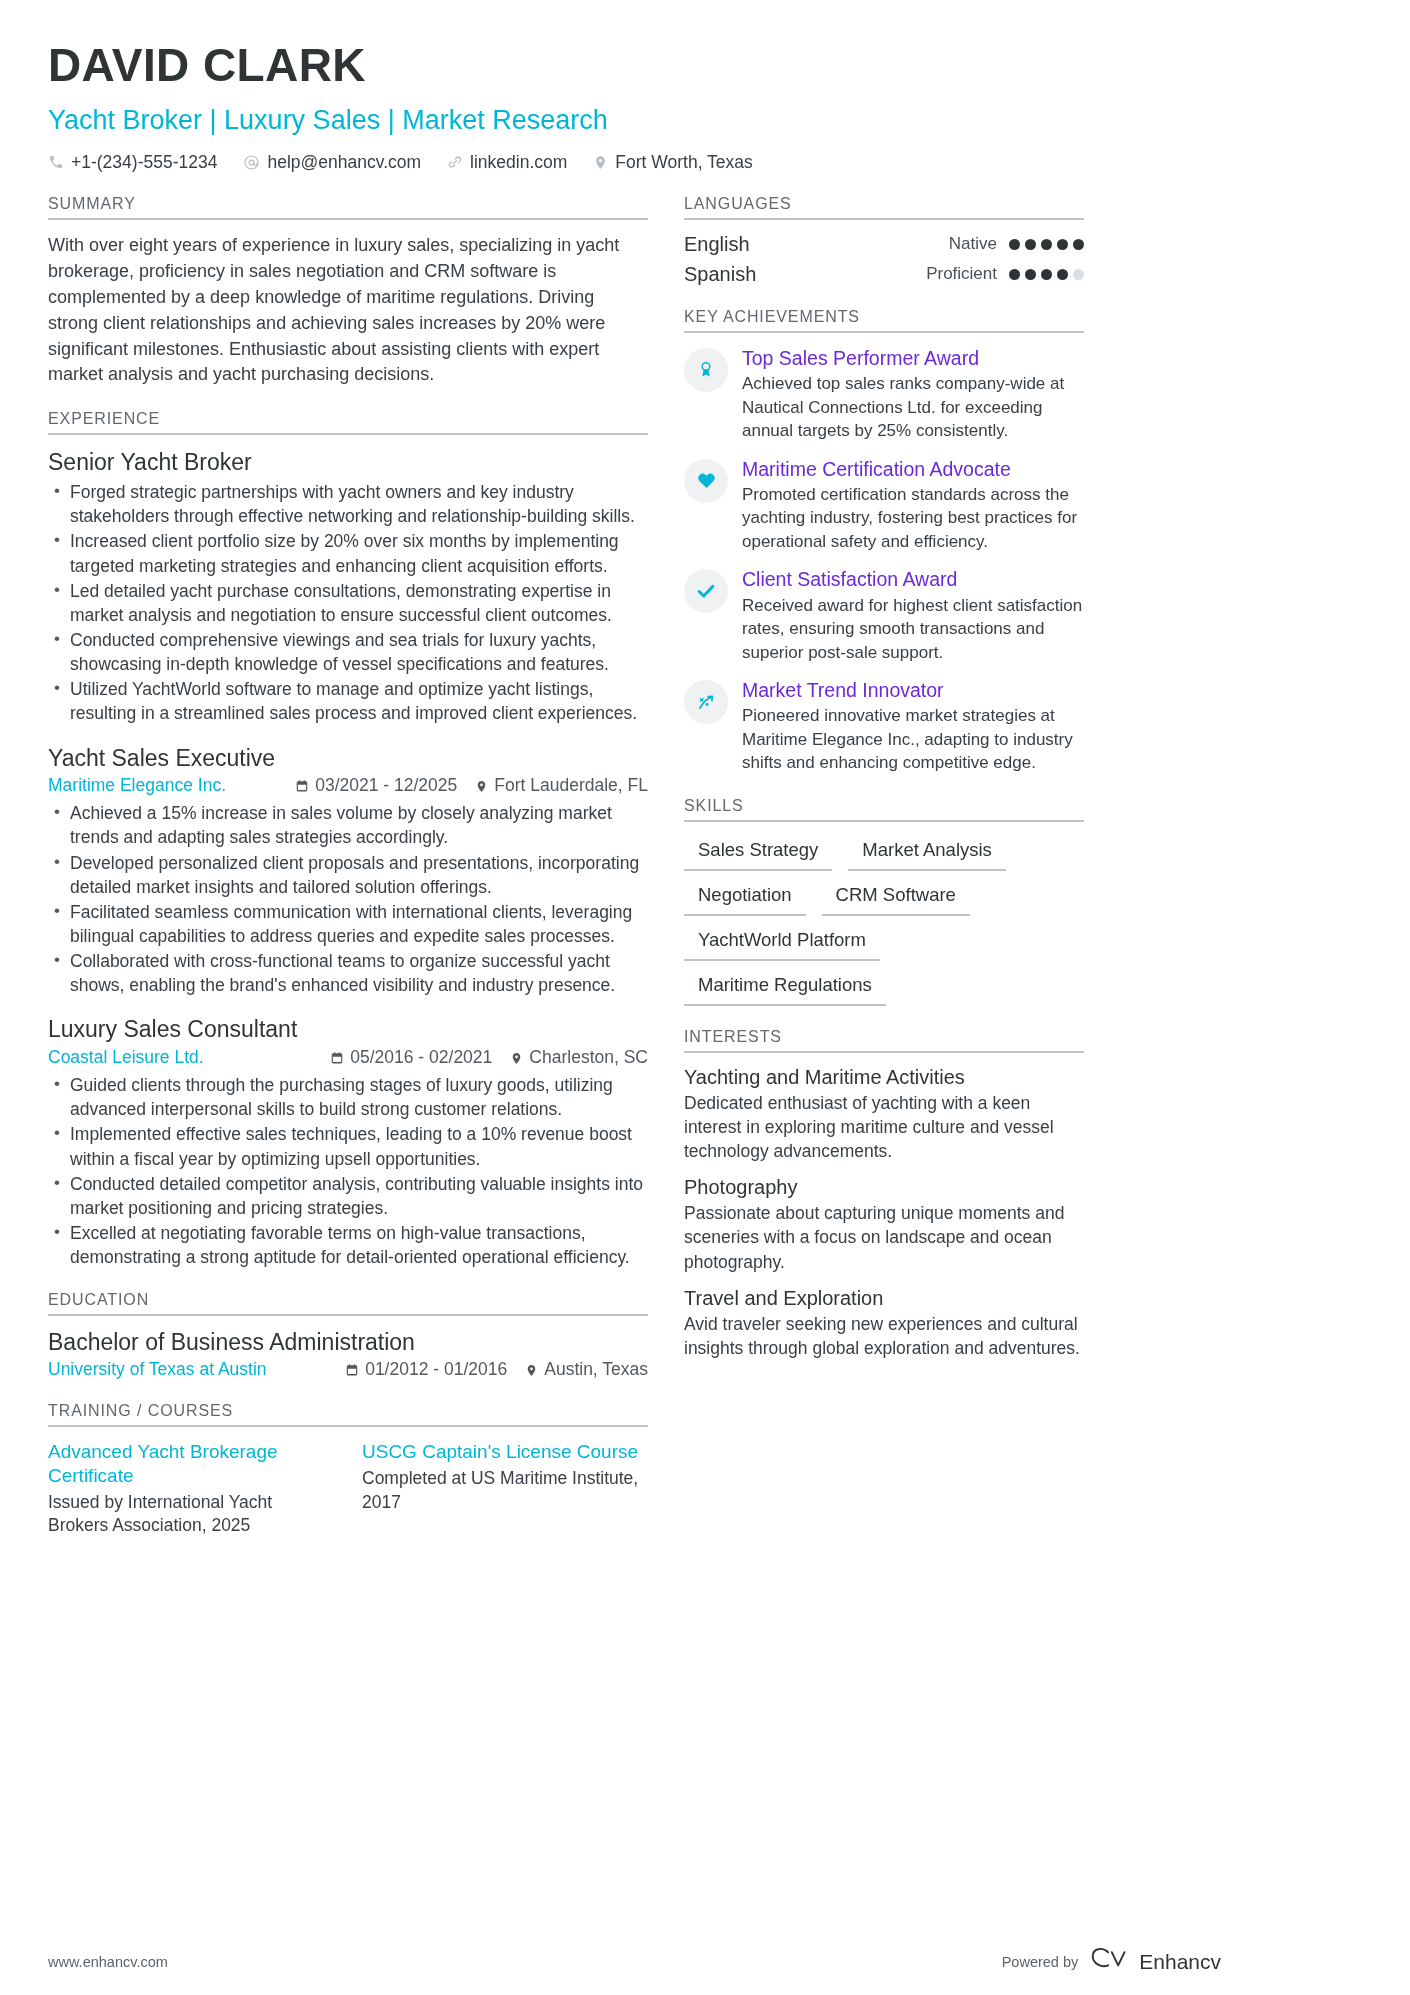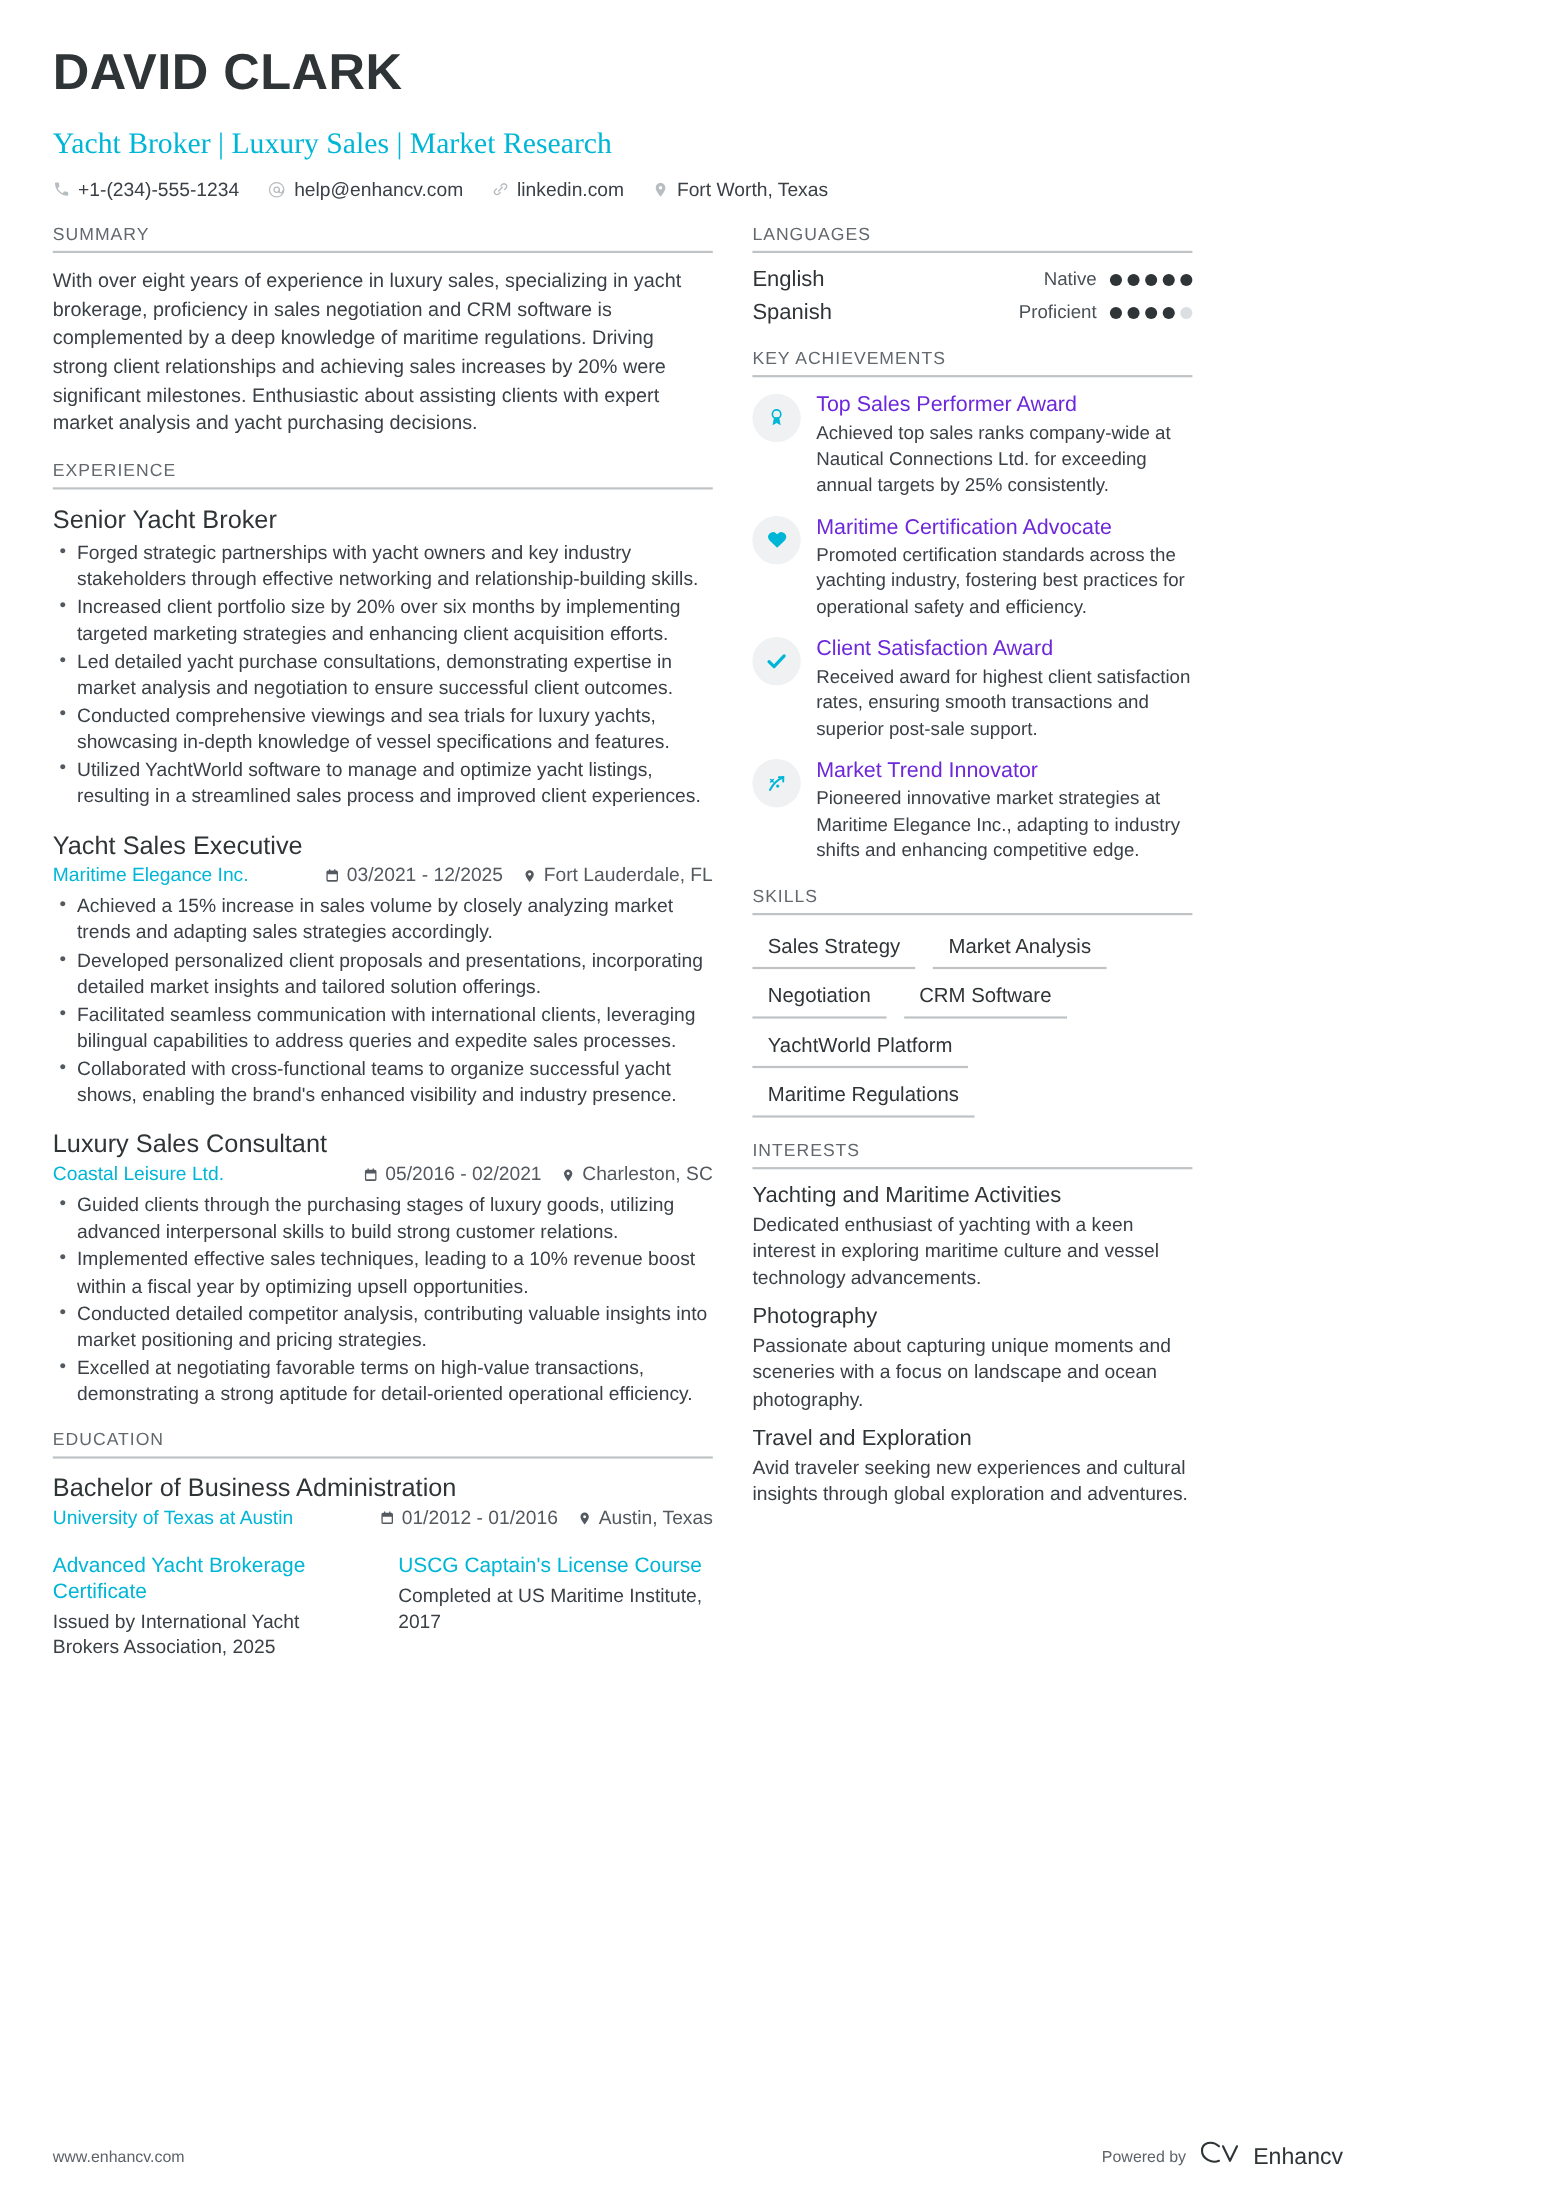--- a/index.html
+++ b/index.html
@@ -20,23 +20,22 @@
   .name {
     font-size: 46px;
     font-weight: bold;
     letter-spacing: 0.4px;
     color: #2f3437;
     line-height: 1.12;
   }
   .headline {
     font-size: 27px;
     color: #00b6d6;
-    margin-top: 22px;
+    margin-top: 12px;
     line-height: 1.2;
-    font-family: Liberation Serif, serif;
   }
   .contact-row {
     display: flex;
     align-items: center;
     gap: 26px;
     margin-top: 16px;
     font-size: 17.5px;
     color: #3a4045;
     flex-wrap: wrap;
   }
@@ -328,20 +327,21 @@
                     <path d="M12 2C8.1 2 5 5.1 5 9c0 5.2 7 13 7 13s7-7.8 7-13c0-3.9-3.1-7-7-7zm0 9.5A2.5 2.5 0 1 1 12 6.5a2.5 2.5 0 0 1 0 5z"></path>
                   </svg>
               </span>
               <span>Austin, Texas</span>
             </span>
           </span>
         </div>
       </div>
 
       <div class="sec">
+        <div class="sec-head">TRAINING / COURSES</div>
         <div class="training-grid">
           <div class="training-col">
             <div class="tr-title">Advanced Yacht Brokerage Certificate</div>
             <div class="tr-desc">Issued by International Yacht Brokers Association, 2025</div>
           </div>
           <div class="training-col">
             <div class="tr-title">USCG Captain's License Course</div>
             <div class="tr-desc">Completed at US Maritime Institute, 2017</div>
           </div>
         </div>

